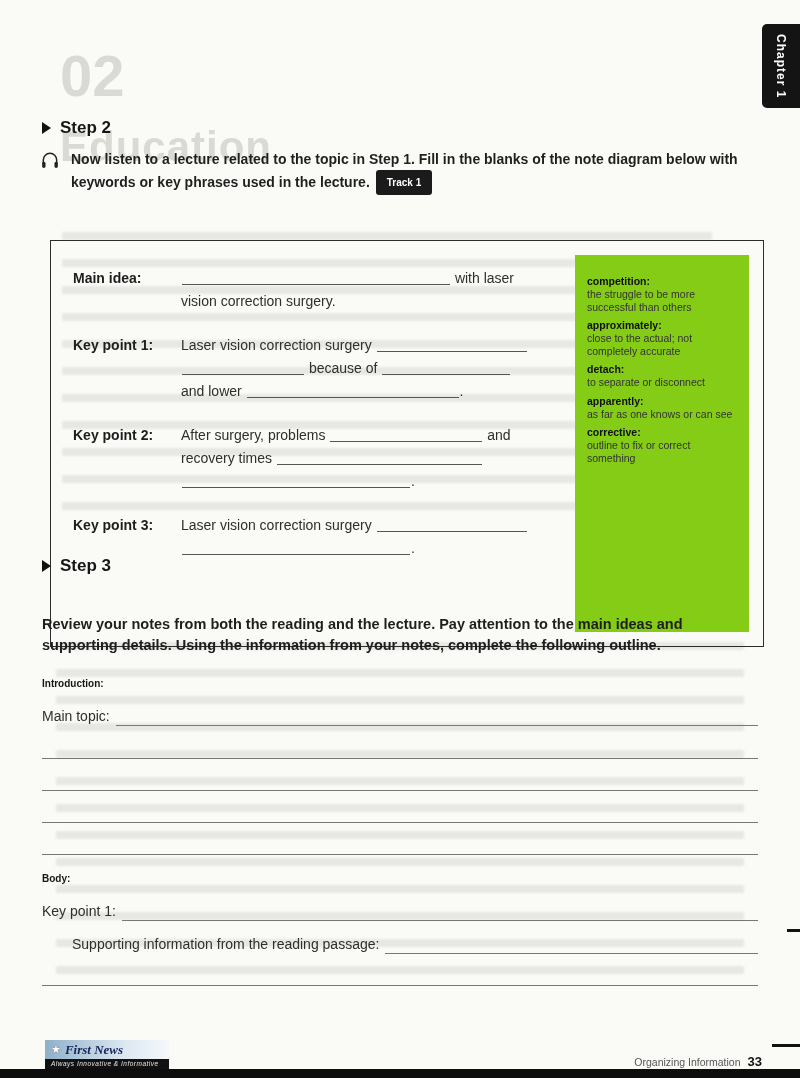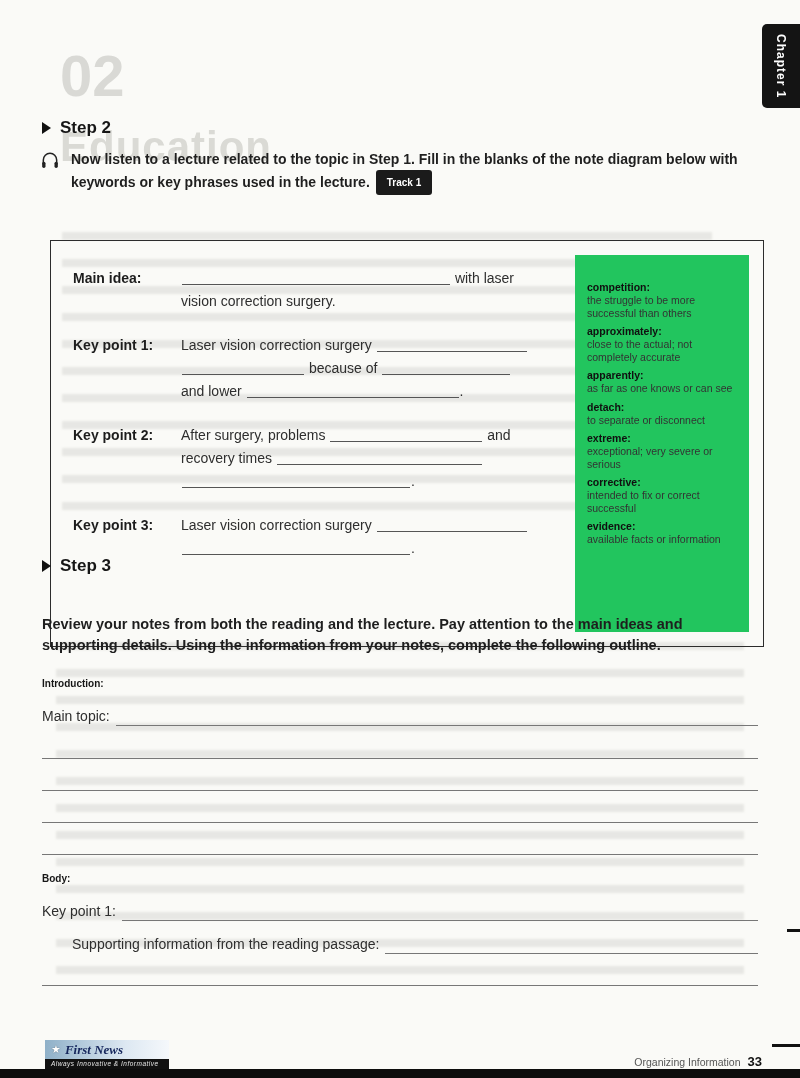--- a/index.html
+++ b/index.html
@@ -43,21 +43,21 @@
   .note-box { position:absolute; top:200px; left:50px; width:714px; height:407px;
     border:1.5px solid #2c2c2c; display:flex; background:transparent;margin-top:40px; }
   .note-rows { flex:1; padding:26px 8px 0 22px; }
   .note-row { display:flex; margin-bottom:21px; }
   .note-label { width:108px; flex-shrink:0; font-weight:bold; font-size:14px; color:#1d1d1d; line-height:23px; }
   .note-content { flex:1; font-size:14px; color:#2e2e2e; }
   .note-line { line-height:23px; min-height:23px; white-space:nowrap; }
   .blank { display:inline-block; border-bottom:1px solid #555; height:14px; margin:0 1px; vertical-align:-2px; }
 
   
-  .vocab-panel { width:174px; flex-shrink:0; background:#22c55e; margin:14px 14px 14px 0; padding:26px 12px; }
+  .vocab-panel { width:174px; flex-shrink:0; background:#84cc16; margin:14px 14px 14px 0; padding:20px 12px; }
   .vocab-entry { margin-bottom:6px; }
   .vocab-term { font-weight:bold; font-size:10.5px; color:#101010; line-height:13px; }
   .vocab-def { font-size:10.5px; color:#333; line-height:12.5px; }
 
   
   .step3-instruction { position:absolute; top:614px; left:42px; width:718px;
     font-size:14.5px; font-weight:bold; color:#1e1e1e; line-height:21px; }
   .outline { position:absolute; top:678px; left:42px; width:716px; }
   .outline-heading { font-size:10px; font-weight:bold; color:#161616; margin-bottom:13px; }
   .outline-heading.mt { margin-top:18px; }
@@ -153,38 +153,30 @@
     <div class="vocab-panel" id="vocab-list">
         <div class="vocab-entry">
           <div class="vocab-term">competition:</div>
           <div class="vocab-def">the struggle to be more successful than others</div>
         </div>
         <div class="vocab-entry">
           <div class="vocab-term">approximately:</div>
           <div class="vocab-def">close to the actual; not completely accurate</div>
         </div>
         <div class="vocab-entry">
+          <div class="vocab-term">detach:</div>
+          <div class="vocab-def">to separate or disconnect</div>
+        </div>
+        <div class="vocab-entry">
           <div class="vocab-term">apparently:</div>
           <div class="vocab-def">as far as one knows or can see</div>
         </div>
         <div class="vocab-entry">
-          <div class="vocab-term">detach:</div>
-          <div class="vocab-def">to separate or disconnect</div>
-        </div>
-        <div class="vocab-entry">
-          <div class="vocab-term">extreme:</div>
-          <div class="vocab-def">exceptional; very severe or serious</div>
-        </div>
-        <div class="vocab-entry">
           <div class="vocab-term">corrective:</div>
-          <div class="vocab-def">intended to fix or correct successful</div>
-        </div>
-        <div class="vocab-entry">
-          <div class="vocab-term">evidence:</div>
-          <div class="vocab-def">available facts or information</div>
+          <div class="vocab-def">outline to fix or correct something</div>
         </div>
       </div>
   </div>
 
   <div class="step-heading sh3">
     <span class="tri"></span>
     <span>Step 3</span>
   </div>
 
   <p class="step3-instruction">Review your notes from both the reading and the lecture. Pay attention to the main ideas and supporting details. Using the information from your notes, complete the following outline.</p>

